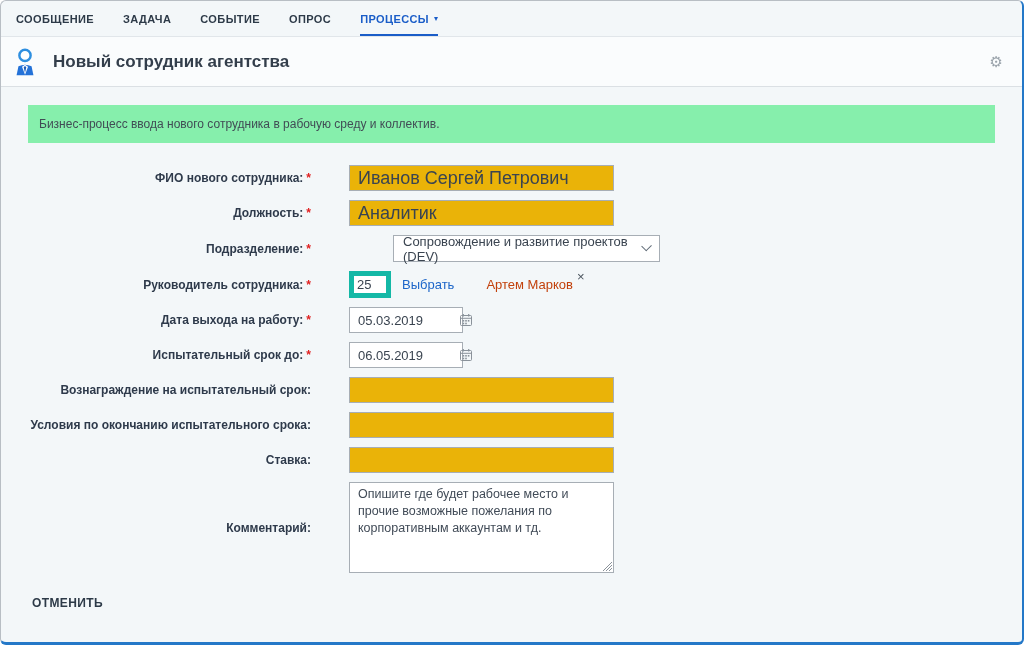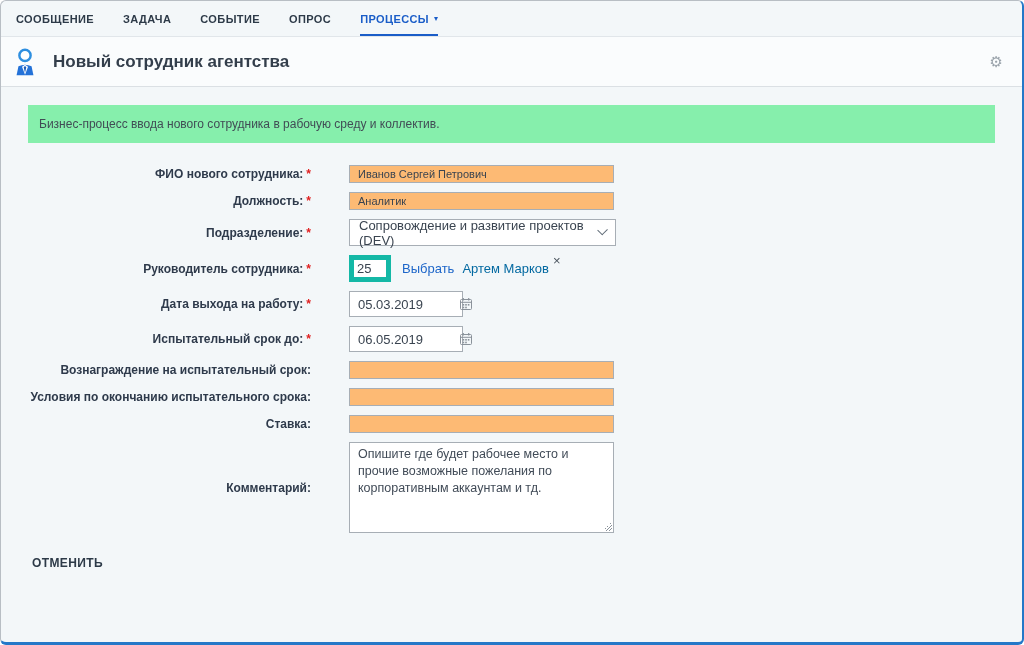--- a/index.html
+++ b/index.html
@@ -25,30 +25,30 @@
   .page-title { font-size:17px; font-weight:bold; color:#333e4b; }
   .gear { margin-left:auto; color:#9aa3ab; font-size:15px; cursor:pointer; padding-right:14px; }
   
   .banner { margin:18px 27px 0 27px; background:#86efac; padding:12px 11px; font-size:12px; color:#414c55; }
   
   .form { margin-top:22px; }
   .row { display:flex; align-items:center; margin-bottom:9px;gap:32px; }
   .field-label { width:310px; text-align:right; font-size:12px; font-weight:bold; color:#2e3a4b; flex-shrink:0; }
   .req { color:#e02020; margin-left:3px; font-size:12px; font-weight:bold; }
   .control { margin-left:6px; display:flex; align-items:center; }
-  .text-input { width:265px; height:18px; border:1px solid #a7aeb5; background:#fdba74; padding:0 8px;
-                font-size:11px; color:#3a4450; font-family:inherit; outline:none; }
+  .text-input { width:265px; height:26px; border:1px solid #a7aeb5; background:#eab308; padding:0 8px;
+                font-size:18px; color:#3a4450; font-family:inherit; outline:none; }
   .selectbox { width:267px; height:27px; border:1px solid #a7aeb5; background:#fff; padding:4px 9px;
-               font-size:13px; color:#3a4450; display:flex; align-items:center; justify-content:space-between; cursor:pointer; }
+               font-size:13px; color:#3a4450; display:flex; align-items:center; justify-content:space-between; cursor:pointer;margin-left:44px; }
   .chev { width:8px; height:8px; border-right:1.5px solid #5f6a76; border-bottom:1.5px solid #5f6a76;
           transform:rotate(45deg) translate(-2px,-2px); }
   .mini-input { width:42px; height:27px; border:5px solid #14b8a6; background:#fff; padding:0 3px;
                 font-size:13px; color:#3a4450; font-family:inherit; outline:none; }
   .link { color:#1d66c9; font-size:13px; margin-left:11px; text-decoration:none; cursor:pointer; }
-  .chip-name { font-size:13px; color:#0369a1; margin-left:8px; }
+  .chip-name { font-size:13px; color:#c2410c; margin-left:32px; }
   .chip-remove { font-size:13px; color:#4a545e; position:relative; top:-8px; margin-left:4px; cursor:pointer; line-height:1; }
   .date-wrap { position:relative; width:130px; }
   .date-input { width:114px; height:26px; border:1px solid #a7aeb5; background:#fff; padding:0 26px 0 8px;
                 font-size:13px; color:#3a4450; font-family:inherit; outline:none; }
   .cal-icon { position:absolute; right:6px; top:6px; cursor:pointer; display:flex; }
   .ta-wrap { position:relative; }
   textarea.comment { width:265px; height:91px; border:1px solid #a7aeb5; background:#fff; padding:3px 8px;
                      font-size:12.5px; line-height:1.35; color:#414b57; font-family:inherit; resize:none; outline:none; display:block; }
   .resize-handle { position:absolute; right:2px; bottom:2px; width:9px; height:9px; cursor:nwse-resize;
     background:

